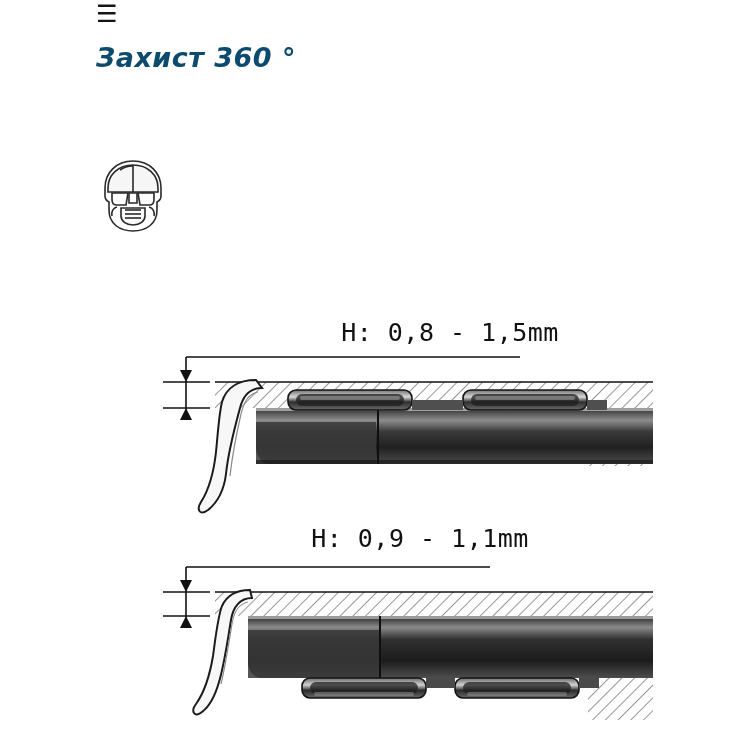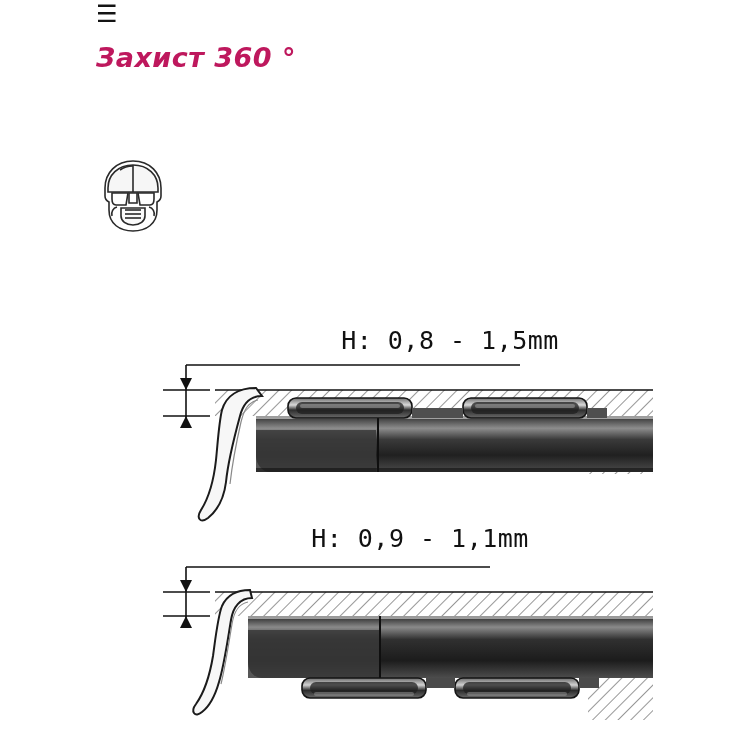--- a/index.html
+++ b/index.html
@@ -35,21 +35,21 @@
 
   .title {
     position: absolute;
     left: 96px;
     top: 42px;
     font-family: "DejaVu Sans", sans-serif;
     font-weight: bold;
     font-style: italic;
     font-size: 27px;
     letter-spacing: 0.5px;
-    color: #be185d;
+    color: #0c4a6e;
     white-space: nowrap;
   }
 
   .subtitle {
     position: absolute;
     left: 96px;
     top: 106px;
     font-family: "DejaVu Sans", sans-serif;
     font-size: 16.5px;
     color: #1a1a1a;
@@ -65,21 +65,21 @@
     width: 74px;
     height: 76px;
   }
 
   
   .diagram {
     position: absolute;
     left: 0;
     width: 740px;
   }
-  .diagram.top  { top: 312px; height: 220px; }
+  .diagram.top  { top: 304px; height: 220px; }
   .diagram.bottom { top: 510px; height: 210px; }
 
   .dim-label {
     position: absolute;
     top: 14px;
     left: 0;
     width: 740px;
     text-align: center;
     font-family: "DejaVu Sans Mono", monospace;
     font-size: 25px;

